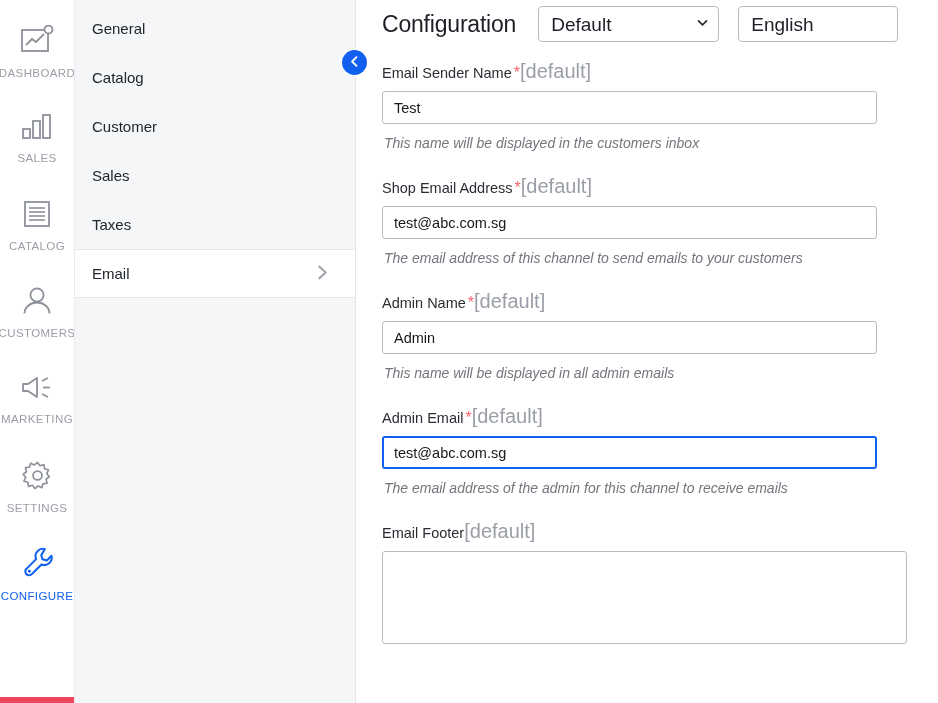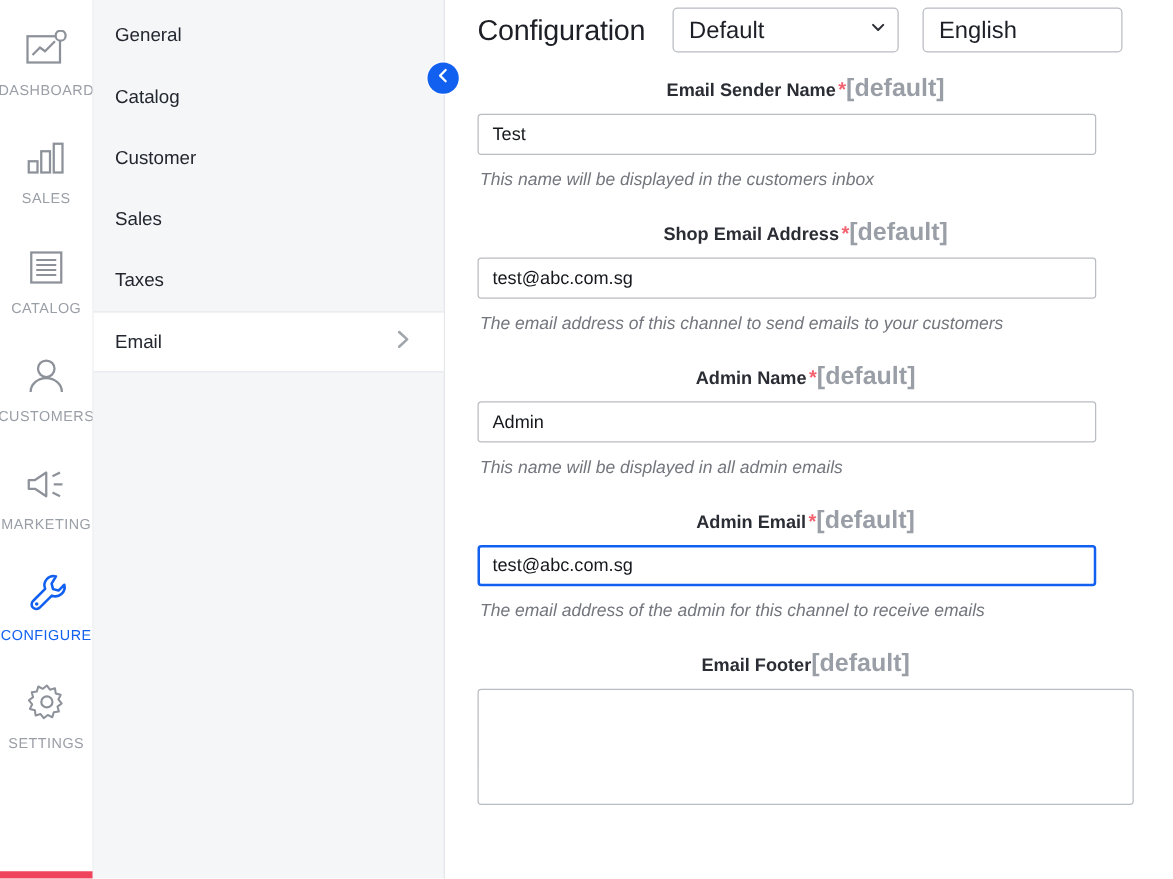--- a/index.html
+++ b/index.html
@@ -124,24 +124,23 @@
     transform: translateY(-50%);
     pointer-events: none; color: #2a2d33;
   }
   .sel-default { width: 181px; }
   .sel-lang { width: 160px; }
 
   .form { padding-top: 14px; }
   .field { margin-bottom: 7px; }
   .field-head {
     display: flex; align-items: baseline;
-    justify-content: center;
+    justify-content: flex-start;
     width: 525px;
     margin-bottom: 8px;
-    font-weight: bold;
   }
   .field-label {
     font-size: 14.5px; color: #2a2d33;
   }
   .req { color: #f4616f; margin-left: 2px; }
   .field-default {
     font-size: 20px; color: #9a9ea6;
   }
   .inp {
     display: block;
@@ -236,38 +235,38 @@
         <svg width="34" height="28" viewBox="0 0 34 28" fill="none">
           <path d="M3 10v7h5l9 6V4l-9 6H3z" stroke="currentColor" stroke-width="1.8" fill="none" stroke-linejoin="round"></path>
           <line x1="22" y1="7" x2="28" y2="4" stroke="currentColor" stroke-width="1.7"></line>
           <line x1="23" y1="13.5" x2="30" y2="13.5" stroke="currentColor" stroke-width="1.7"></line>
           <line x1="22" y1="20" x2="28" y2="23" stroke="currentColor" stroke-width="1.7"></line>
         </svg>
       </span>
       <span class="ri-label">MARKETING</span>
     </div>
 
+    <div class="rail-item">
+      <span class="ri-icon">
+        <svg width="31" height="31" viewBox="0 0 32 32" fill="none">
+          <circle cx="16" cy="16" r="4.6" stroke="currentColor" stroke-width="1.8"></circle>
+          <path d="M16 2.5l2.6 3.4 4.1-1.1 .6 4.2 4.1 1.2-1.9 3.8 2.7 3.3-3.4 2.6 1.1 4.1-4.2 .6-1.2 4.1-3.8-1.9-3.3 2.7-2.6-3.4-4.1 1.1-.6-4.2-4.1-1.2 1.9-3.8-2.7-3.3 3.4-2.6-1.1-4.1 4.2-.6 1.2-4.1 3.8 1.9z" stroke="currentColor" stroke-width="1.7" fill="none" stroke-linejoin="round"></path>
+        </svg>
+      </span>
+      <span class="ri-label">SETTINGS</span>
+    </div>
+
     <div class="rail-item active">
       <span class="ri-icon">
         <svg width="33" height="33" viewBox="0 0 34 34" fill="none">
           <path d="M24.5 3.2a7.6 7.6 0 0 0-8.9 10.3L5.8 23.3a3.9 3.9 0 1 0 5.5 5.5l9.8-9.8a7.6 7.6 0 0 0 10.3-8.9l-4.8 4.8-4.5-1.2-1.2-4.5 3.6-6z" stroke="currentColor" stroke-width="2.1" fill="none" stroke-linejoin="round"></path>
           <circle cx="8.6" cy="26" r="1.5" fill="currentColor"></circle>
         </svg>
       </span>
       <span class="ri-label">CONFIGURE</span>
-    </div>
-
-    <div class="rail-item">
-      <span class="ri-icon">
-        <svg width="31" height="31" viewBox="0 0 32 32" fill="none">
-          <circle cx="16" cy="16" r="4.6" stroke="currentColor" stroke-width="1.8"></circle>
-          <path d="M16 2.5l2.6 3.4 4.1-1.1 .6 4.2 4.1 1.2-1.9 3.8 2.7 3.3-3.4 2.6 1.1 4.1-4.2 .6-1.2 4.1-3.8-1.9-3.3 2.7-2.6-3.4-4.1 1.1-.6-4.2-4.1-1.2 1.9-3.8-2.7-3.3 3.4-2.6-1.1-4.1 4.2-.6 1.2-4.1 3.8 1.9z" stroke="currentColor" stroke-width="1.7" fill="none" stroke-linejoin="round"></path>
-        </svg>
-      </span>
-      <span class="ri-label">SETTINGS</span>
     </div>
 
     <div class="rail-bottom-bar"></div>
   </div>
 
   <div class="subnav">
     <div class="subnav-item">
       <span>General</span>
 
     </div>

